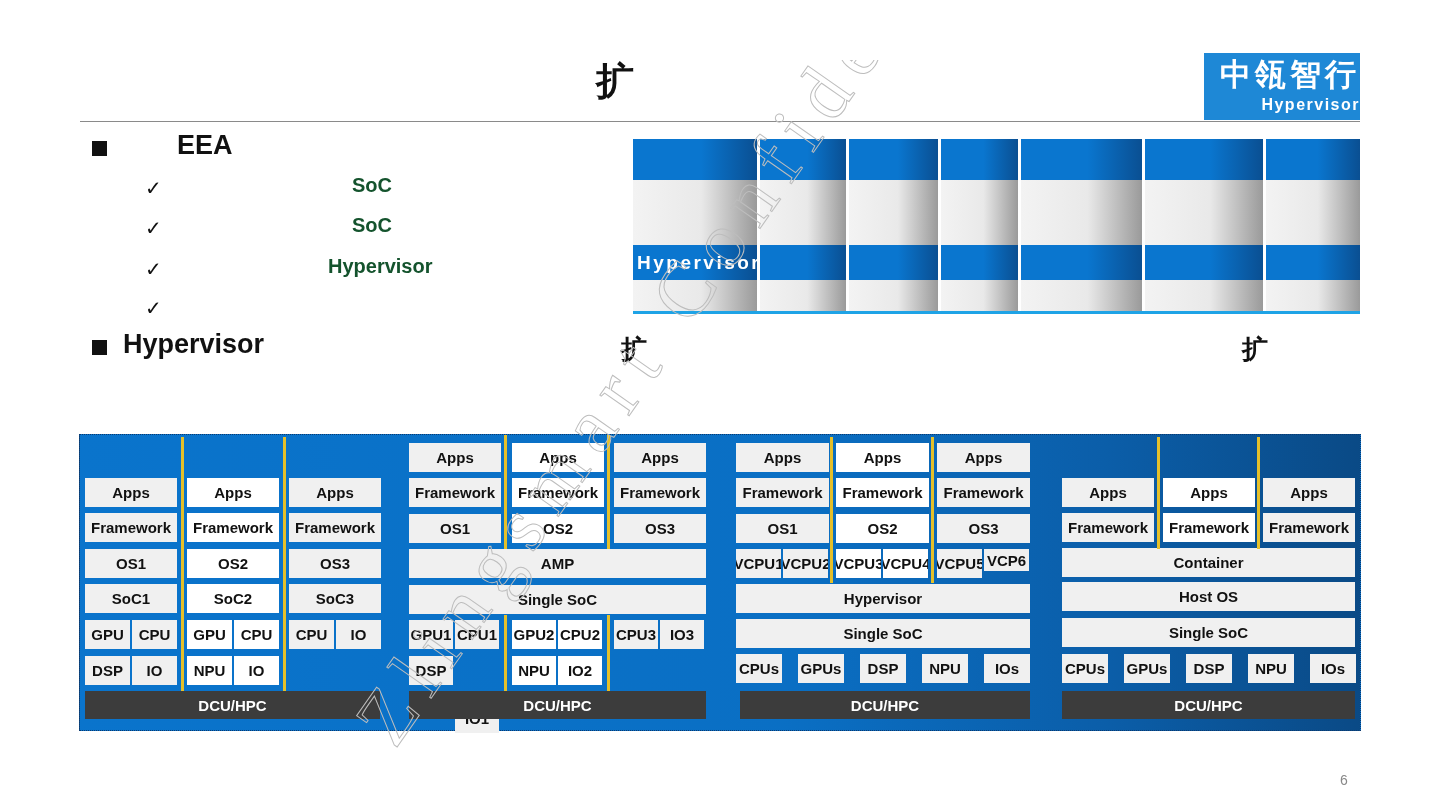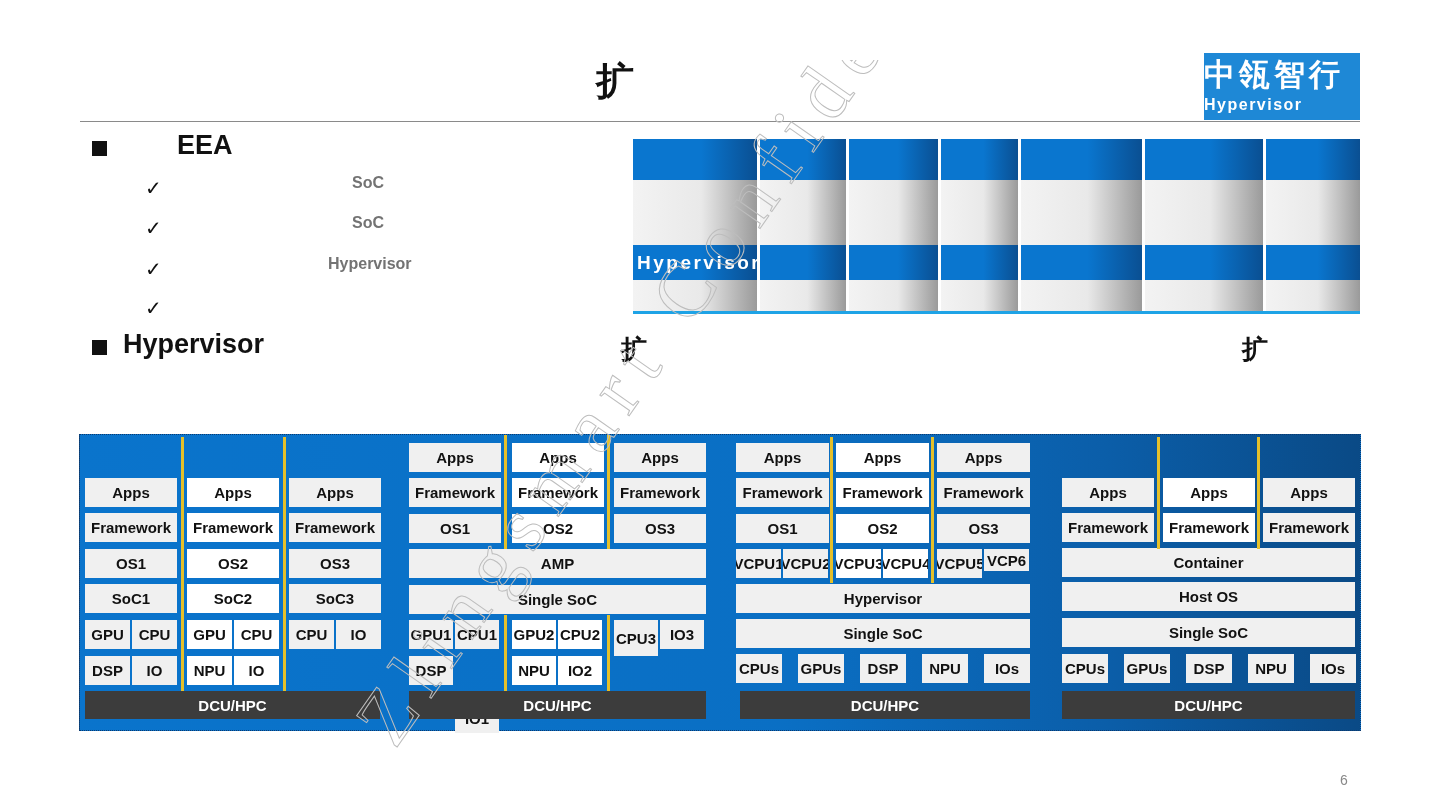--- a/index.html
+++ b/index.html
@@ -2,29 +2,29 @@
 <html><head>
 <meta charset="utf-8">
 <style>
   * { box-sizing: border-box; margin: 0; padding: 0; }
   html, body { width: 1440px; height: 810px; background: #ffffff; overflow: hidden; }
   body { position: relative; font-family: "Liberation Sans", "DejaVu Sans", sans-serif; color: #111; }
 
   .title { position: absolute; left: 0; width: 1230px; top: 56px; text-align: center; font-size: 38px; font-weight: bold; color: #111; }
   .title-rule { position: absolute; left: 80px; top: 121px; width: 1280px; height: 1px; background: #8a8a8a; }
 
-  .logo { position: absolute; left: 1204px; top: 53px; width: 156px; height: 67px; background: #1e88d6; color: #fff; text-align: left; }
+  .logo { position: absolute; left: 1204px; top: 53px; width: 156px; height: 67px; background: #1e88d6; color: #fff; text-align: right; }
   .logo .cn { font-size: 31px; font-weight: bold; letter-spacing: 4px; line-height: 40px; margin-top: 2px; }
   .logo .en { font-size: 16px; font-weight: bold; letter-spacing: 1.5px; line-height: 20px; }
 
   .bullets { position: absolute; left: 90px; top: 130px; width: 520px; }
   .b-main { position: absolute; font-size: 27px; font-weight: bold; color: #111; white-space: nowrap; }
   .b-sq { position: absolute; width: 15px; height: 15px; background: #111; }
   .b-check { position: absolute; font-size: 20px; color: #111; }
-  .b-sub { position: absolute; font-size: 16px; font-weight: bold; color: #737373; white-space: nowrap; }
+  .b-sub { position: absolute; font-size: 20px; font-weight: bold; color: #14532d; white-space: nowrap; }
 
   .hv-table { position: absolute; left: 633px; top: 139px; width: 727px; height: 175px; border-bottom: 3px solid #1ea3e6; }
   .hv-col { position: absolute; top: 0; height: 172px; }
   .hv-cell { position: absolute; left: 0; width: 100%; }
   .hv-blue { background: linear-gradient(to right, #0a76cf 0%, #0a76cf 55%, #0a4f92 100%); }
   .hv-gray { background: linear-gradient(to right, #f3f3f3 0%, #e9e9e9 55%, #9a9a9a 100%); }
   .hv-label { color: #fff; font-size: 19px; font-weight: bold; letter-spacing: 2.5px; padding-left: 4px; line-height: 36px; white-space: nowrap; }
 
   .subcap { position: absolute; top: 332px; font-size: 26px; font-weight: bold; color: #111; }
 
@@ -158,21 +158,21 @@
     <div class="box w" style="left: 432px; top: 8px; width: 92px; height: 29px;">Apps</div>
     <div class="box w" style="left: 432px; top: 43px; width: 92px; height: 29px;">Framework</div>
     <div class="box w" style="left: 432px; top: 79px; width: 92px; height: 29px;">OS2</div>
     <div class="box w" style="left: 432px; top: 185px; width: 44px; height: 29px;">GPU2</div>
     <div class="box w" style="left: 478px; top: 185px; width: 44px; height: 29px;">CPU2</div>
     <div class="box w" style="left: 432px; top: 221px; width: 44px; height: 29px;">NPU</div>
     <div class="box w" style="left: 478px; top: 221px; width: 44px; height: 29px;">IO2</div>
     <div class="box" style="left: 534px; top: 8px; width: 92px; height: 29px;">Apps</div>
     <div class="box" style="left: 534px; top: 43px; width: 92px; height: 29px;">Framework</div>
     <div class="box" style="left: 534px; top: 79px; width: 92px; height: 29px;">OS3</div>
-    <div class="box" style="left: 534px; top: 185px; width: 44px; height: 36px;">CPU3</div>
+    <div class="box" style="left: 534px; top: 185px; width: 44px; height: 29px;">CPU3</div>
     <div class="box" style="left: 580px; top: 185px; width: 44px; height: 29px;">IO3</div>
     <div class="box" style="left: 329px; top: 114px; width: 297px; height: 29px;">AMP</div>
     <div class="box" style="left: 329px; top: 150px; width: 297px; height: 29px;">Single SoC</div>
     <div class="vline" style="left: 424px; top: 0px; height: 114px;"></div>
     <div class="vline" style="left: 527px; top: 0px; height: 114px;"></div>
     <div class="vline" style="left: 424px; top: 180px; height: 76px;"></div>
     <div class="vline" style="left: 527px; top: 180px; height: 76px;"></div>
     <div class="dcu" style="left: 329px; top: 256px; width: 297px; height: 28px;">DCU/HPC</div>
     <div class="box" style="left: 656px; top: 8px; width: 93px; height: 29px;">Apps</div>
     <div class="box" style="left: 656px; top: 43px; width: 93px; height: 29px;">Framework</div>

